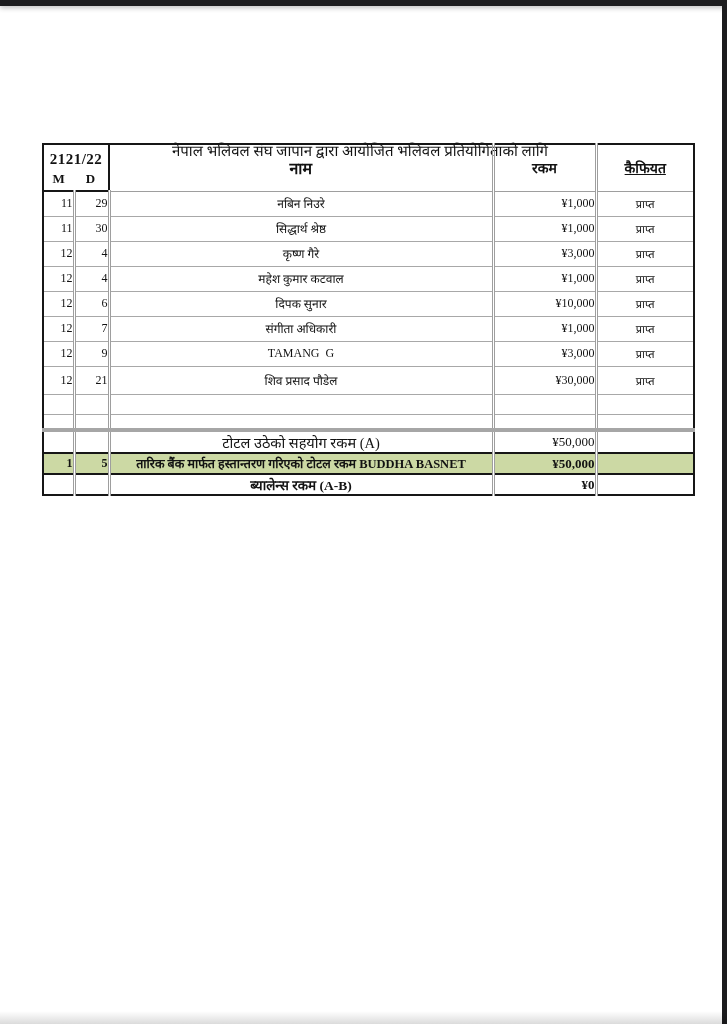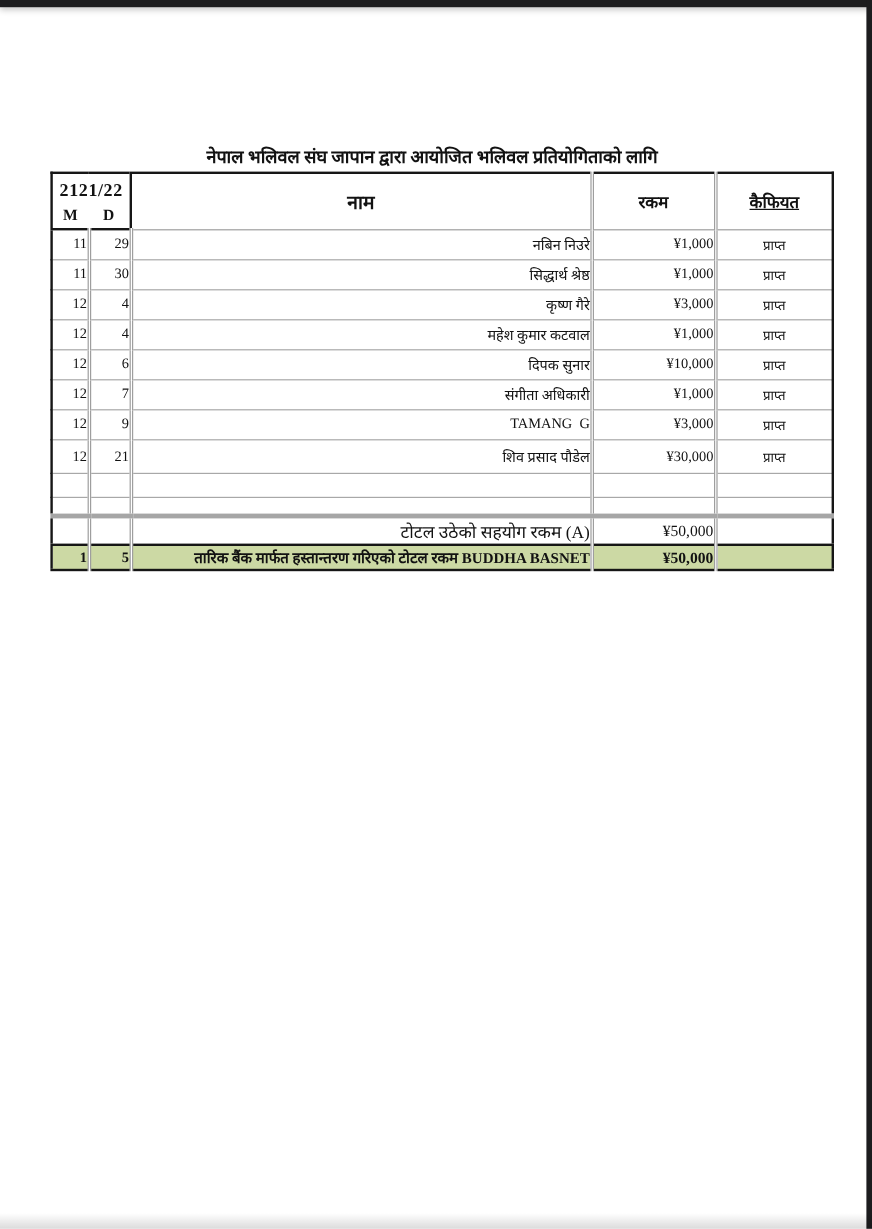--- a/index.html
+++ b/index.html
@@ -18,23 +18,23 @@
   }
   .band-right {
     position:absolute; top:0; right:0; width:5px; height:1024px;
     background:#1c1c1e;
   }
   .band-bottom {
     position:absolute; bottom:0; left:0; width:727px; height:13px;
     background:linear-gradient(to bottom, rgba(0,0,0,0), rgba(0,0,0,0.14));
   }
   .title-block {
-    position:absolute; top:65px; left:0; width:720px;
+    position:absolute; top:84px; left:0; width:720px;
     text-align:center;
-    font-weight:bold;
+    font-weight:normal;
     font-size:15px;
     line-height:27px;
     white-space:pre;
   }
   table.sheet {
     position:absolute; left:42px; top:143px;
     width:651px;
     border-collapse:collapse;
     table-layout:fixed;
     border:2px solid #161616;
@@ -57,21 +57,21 @@
   th.h-name   { font-size:16px; border-left:2px solid #161616 !important; }
   th.h-amount { font-size:14px; }
   th.h-remark { font-size:14px;text-decoration:underline; }
   
   tbody.rows tr { height:25px; }
   tbody.rows tr.tall { height:28px; }
   tbody.rows tr.empty-row { height:20px; }
   tbody.rows tr.empty-row.short { height:16px; }
   tbody.rows td { border-top:1px solid #a8a8a8; }
   .c-m, .c-d { text-align:right; padding-right:7px; font-size:12px; }
-  .c-name    { text-align:right;  padding-left:4px;  font-size:12px; white-space:pre; }
+  .c-name    { text-align:center;  padding-left:4px;  font-size:12px; white-space:pre; }
   .c-amount  { text-align:right; padding-right:4px; font-size:12px; }
   .c-remark  { text-align:center;  padding-left:2px;  font-size:11px; }
   
   tbody.totals tr { height:21px; }
   tr.total-row td { border-top:4px solid #a6a6a6; }
   tr.total-row .c-name  { font-size:14.5px;margin-top:11px; }
   tr.total-row .c-amount{ font-size:13px; }
   tr.transfer-row td {
     border-top:2px solid #161616;
     border-bottom:2px solid #161616;
@@ -198,15 +198,22 @@
         <td class="c-amount">¥50,000</td>
         <td class="c-remark"></td>
       </tr>
       <tr class="transfer-row" style="background: rgb(204, 217, 164);">
         <td class="c-m">1</td>
         <td class="c-d">5</td>
         <td class="c-name">तारिक बैंक मार्फत हस्तान्तरण गरिएको टोटल रकम BUDDHA BASNET</td>
         <td class="c-amount">¥50,000</td>
         <td class="c-remark"></td>
       </tr>
+      <tr class="balance-row">
+        <td class="c-m"></td>
+        <td class="c-d"></td>
+        <td class="c-name">ब्यालेन्स रकम (A-B)</td>
+        <td class="c-amount">¥0</td>
+        <td class="c-remark"></td>
+      </tr>
     </tbody>
   </table>
 </div>
 
 </body></html>

